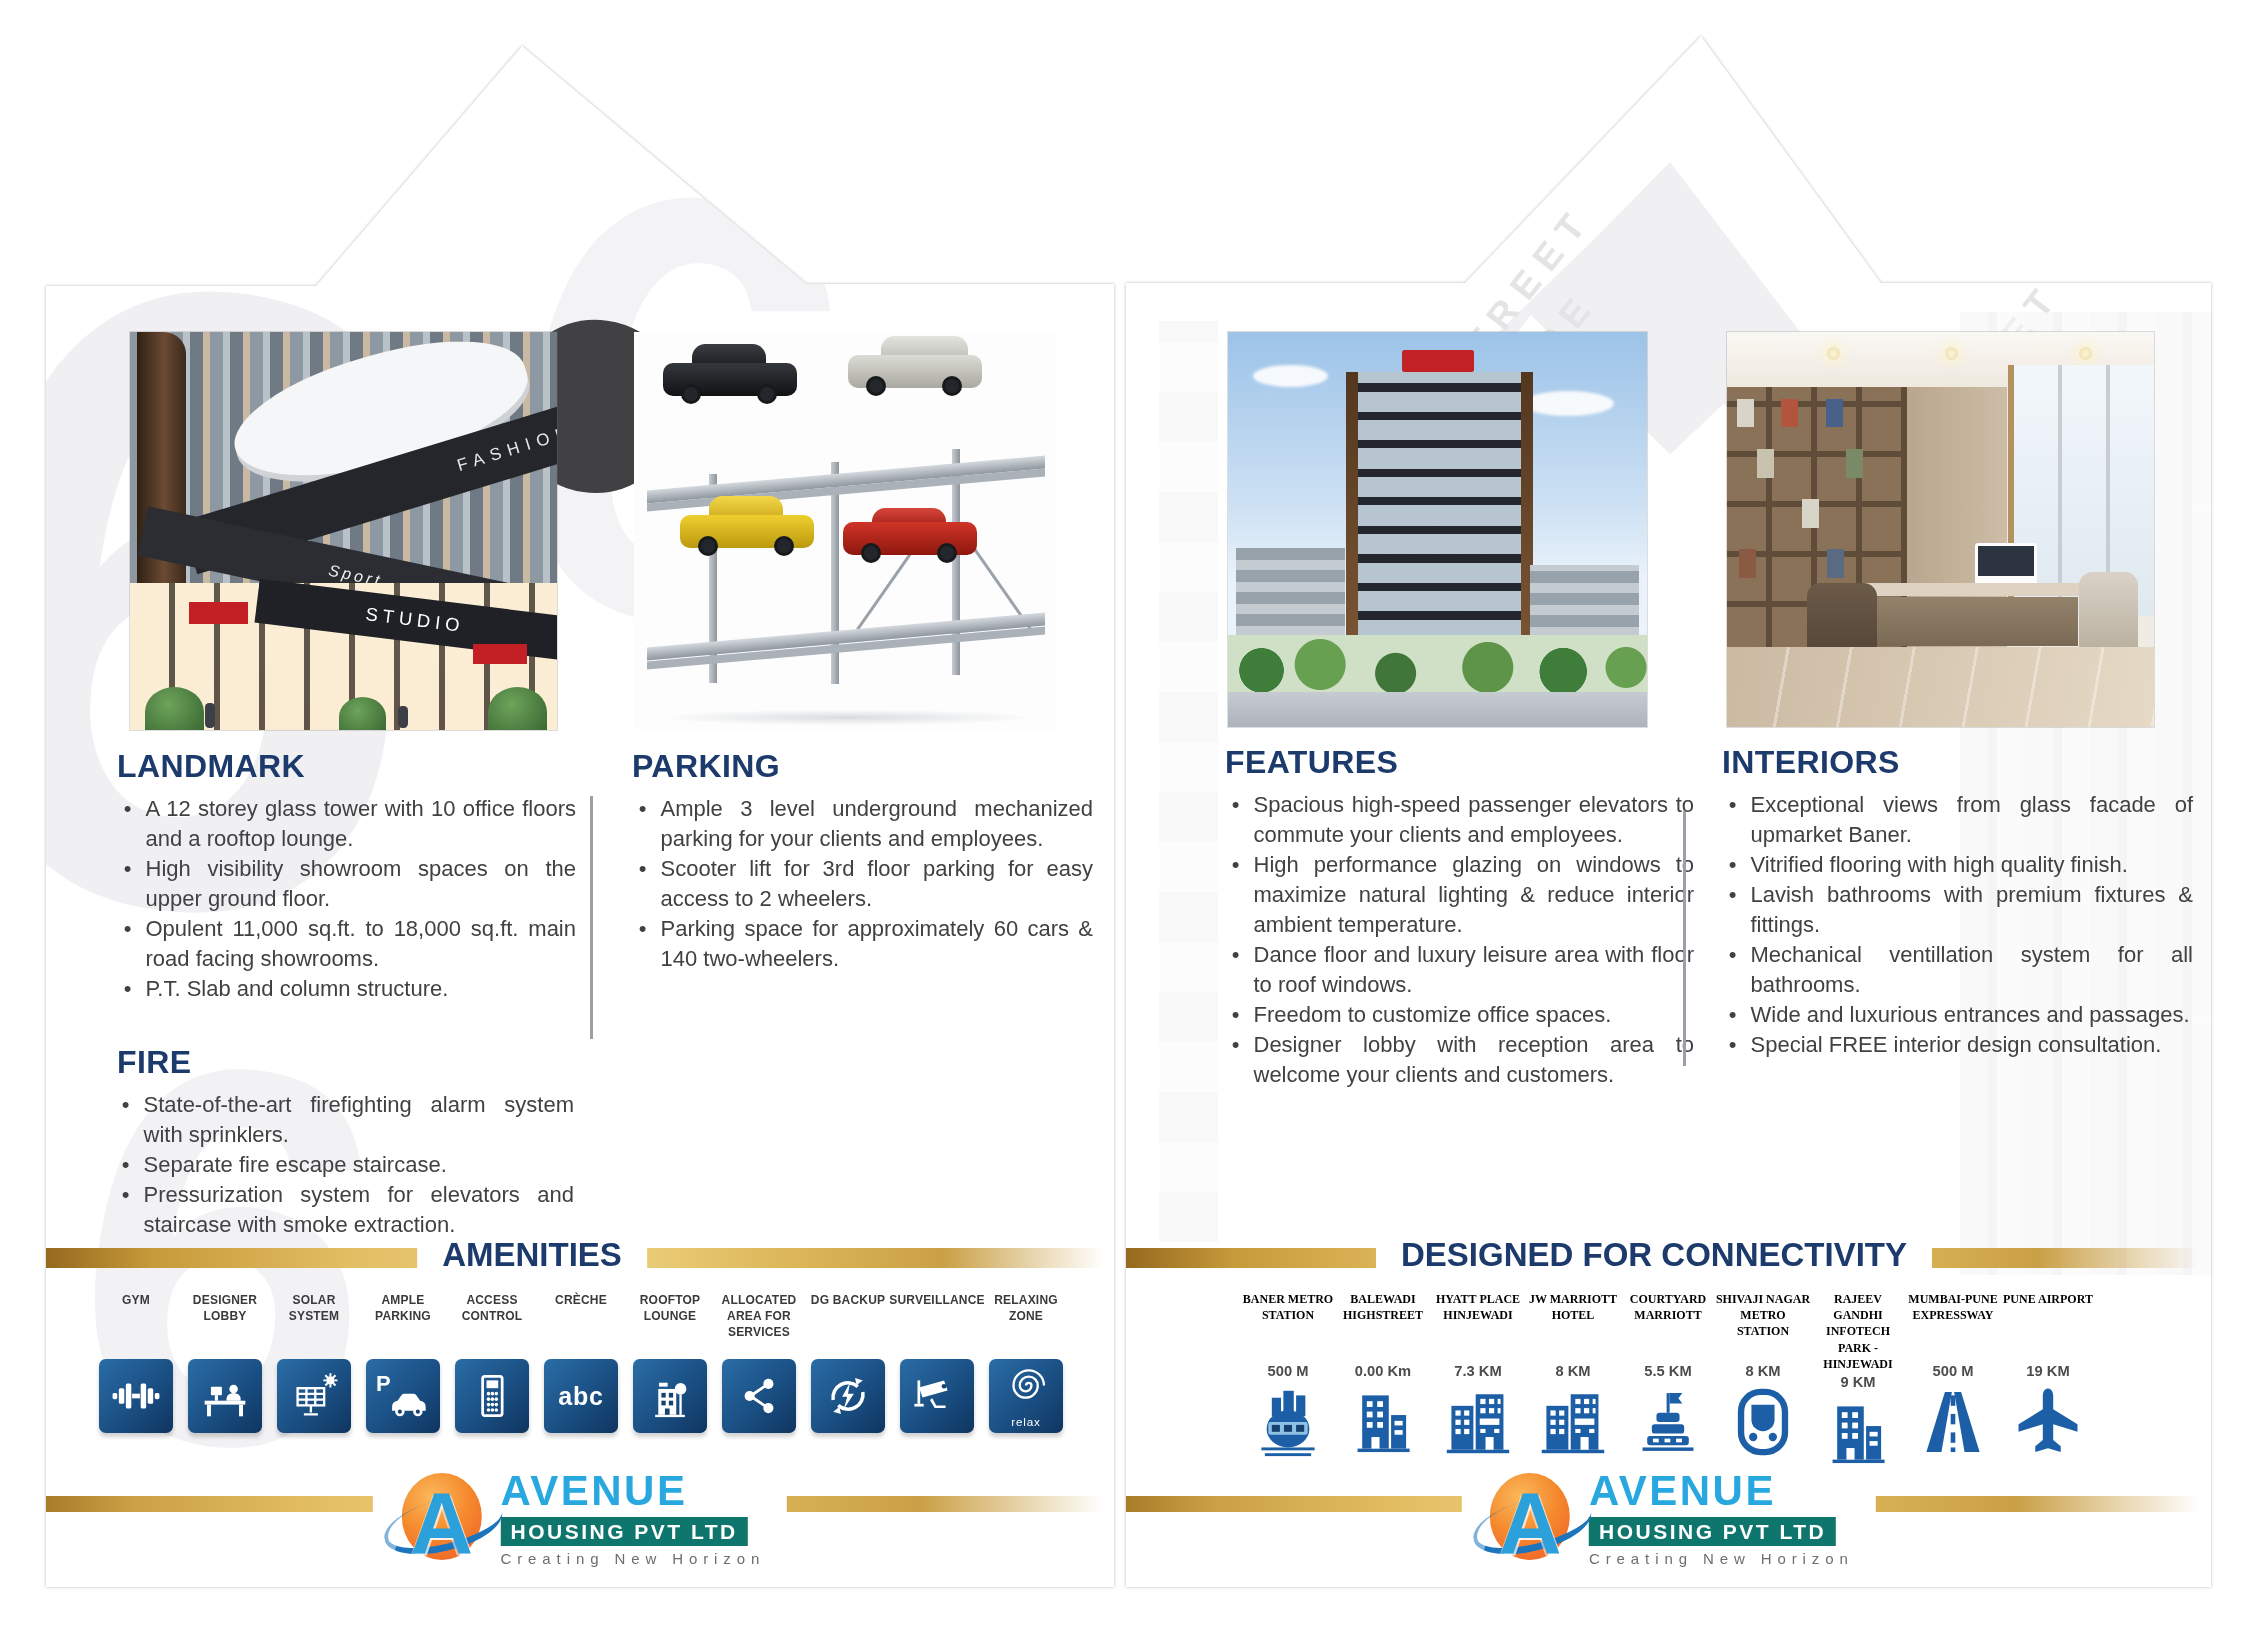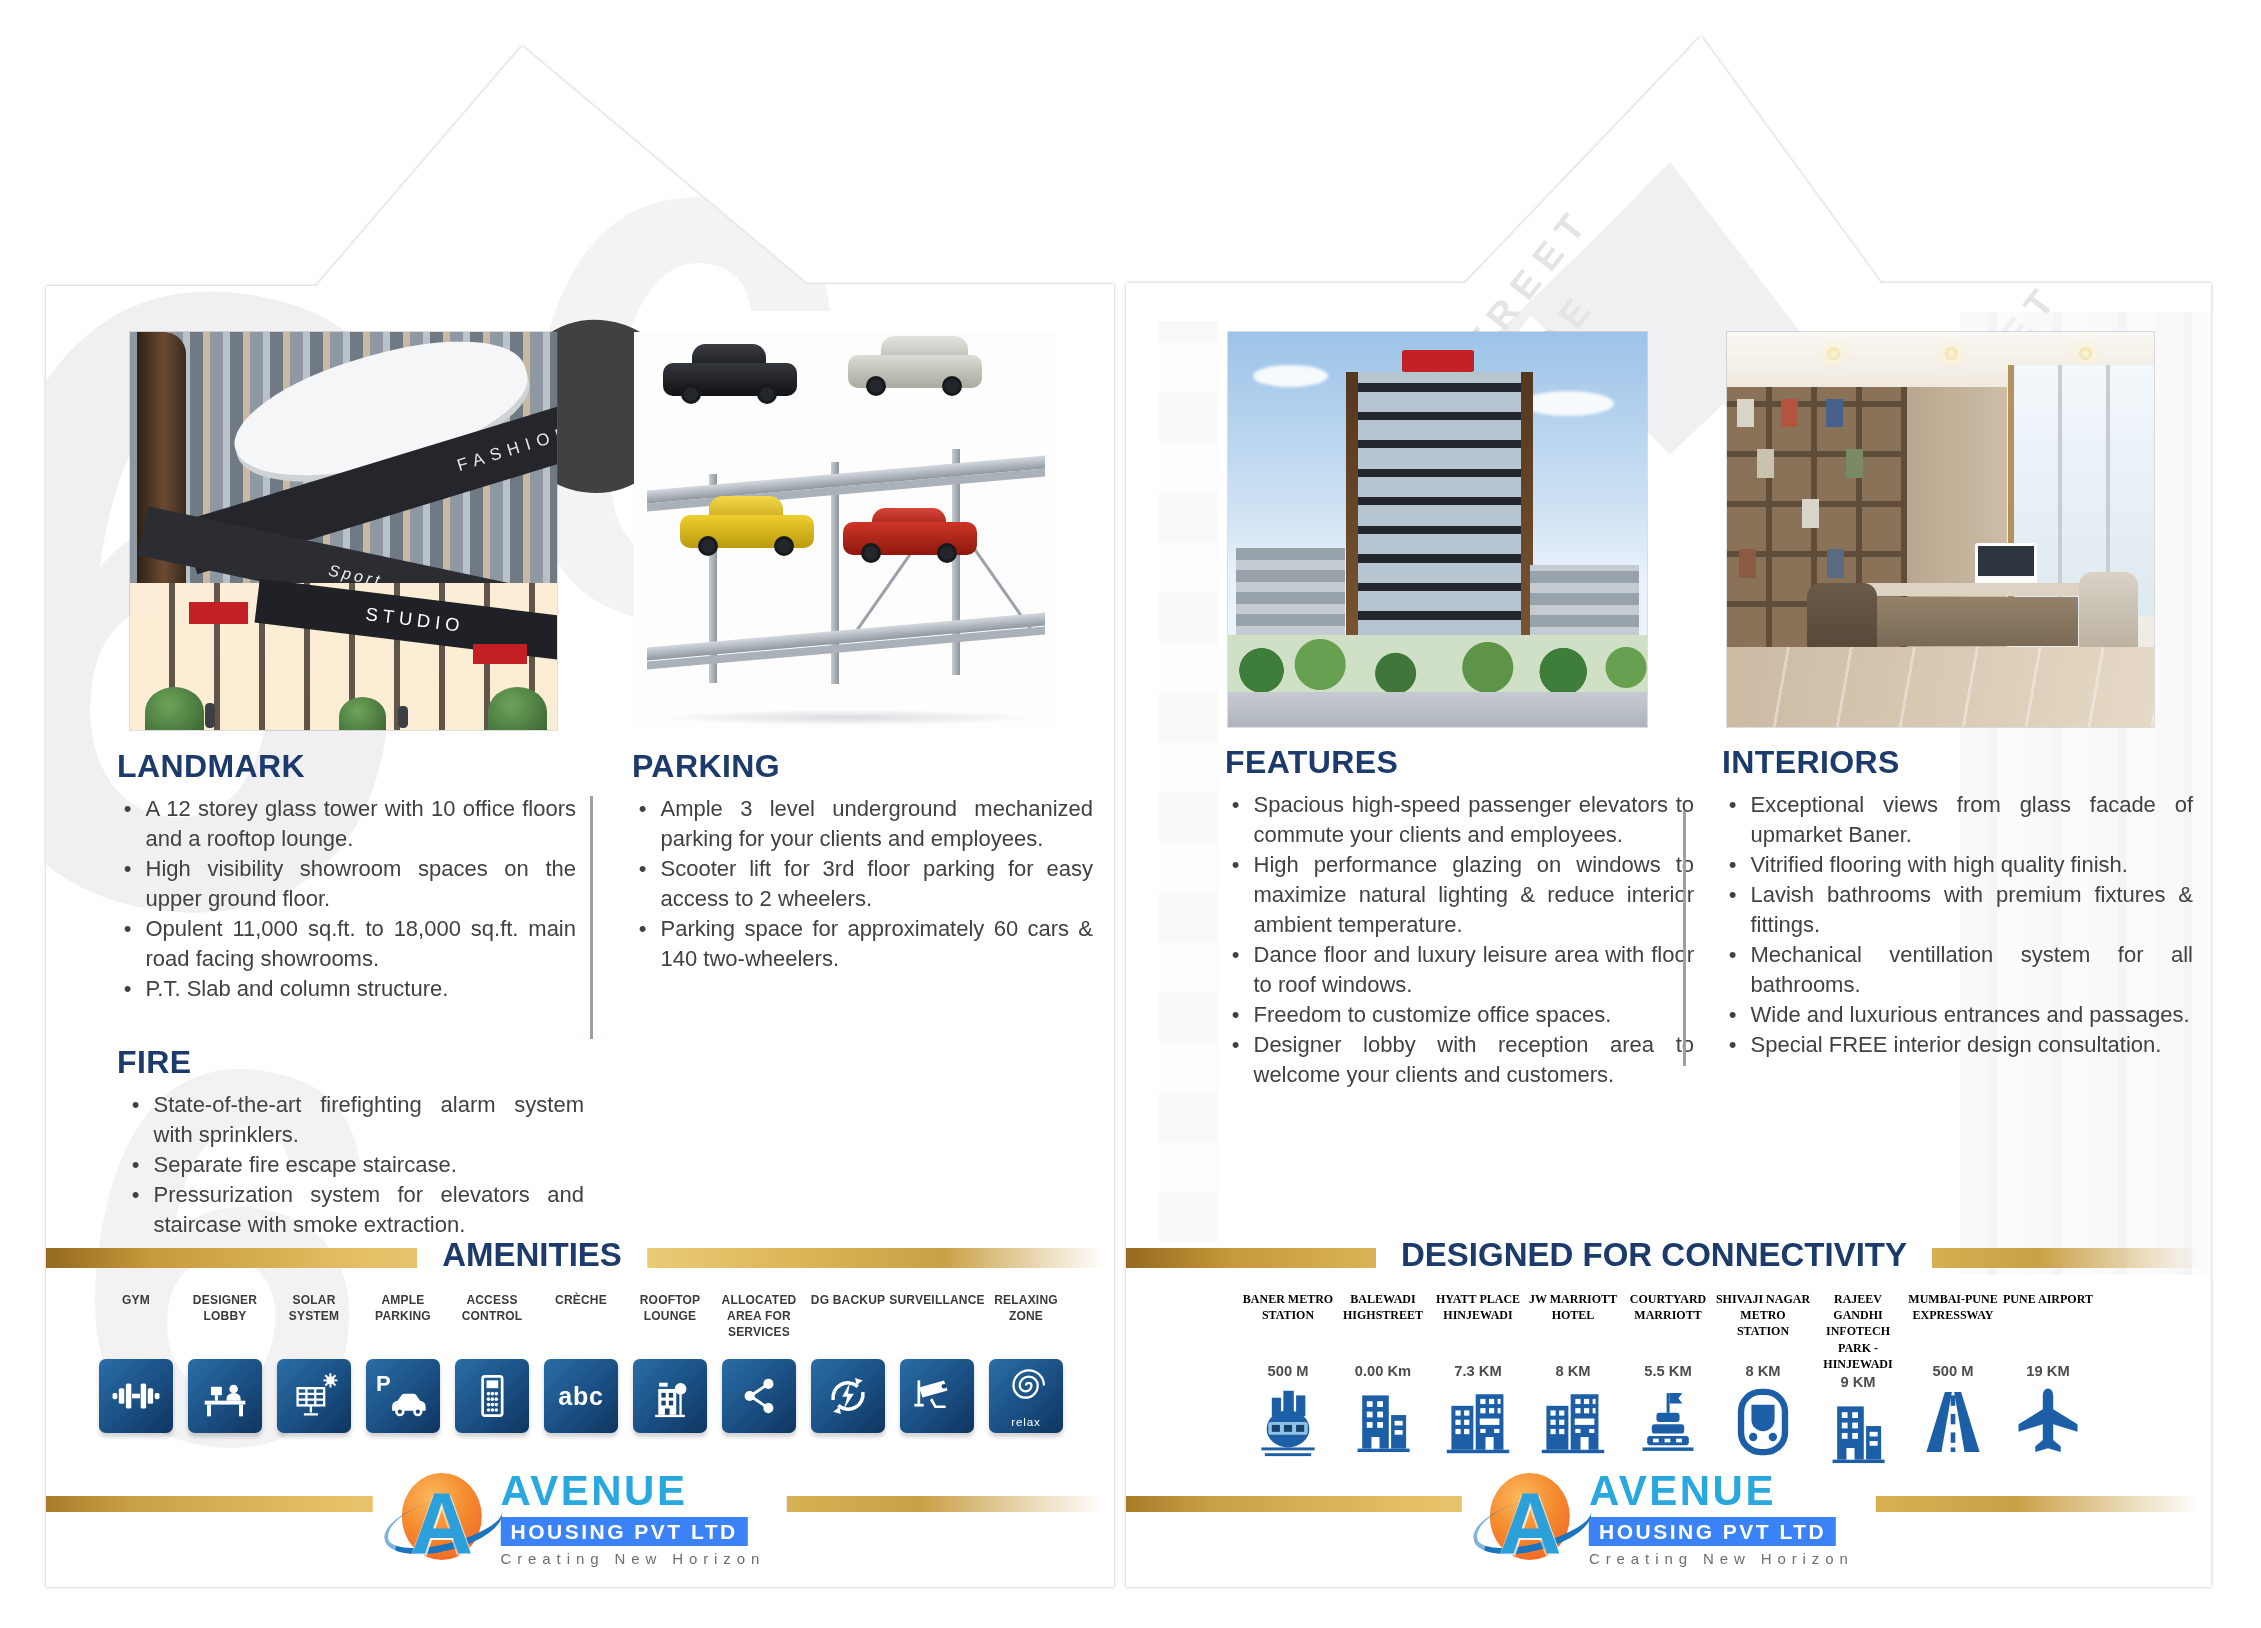--- a/index.html
+++ b/index.html
@@ -69,21 +69,21 @@
         background:#fff;padding:5px 22px;gap:11.7px;}
   .logo-mark{position:relative;width:94px;height:94px;flex:0 0 auto;}
   .logo-ball{position:absolute;left:6.7px;top:1.7px;width:80px;height:87px;border-radius:50%;
     background:radial-gradient(circle at 38% 28%,#fbb95c 0%,#f58a2e 45%,#ef5b26 100%);}
   .logo-swoosh{position:absolute;left:-11.7px;top:28.5px;width:117px;height:44px;border-radius:50%;
     border:0 solid transparent;border-bottom:7.5px solid #1c75bc;border-left:4.2px solid rgba(28,117,188,.55);
     transform:rotate(-14deg);}
   .logo-a{position:absolute;left:0;right:0;top:1.7px;text-align:center;font-size:87px;font-weight:700;color:#2ca0da;
     text-shadow:1.7px 1.7px 0 rgba(255,255,255,.75),-1.7px 1.7px 0 rgba(255,255,255,.5);}
   .logo-name{font-size:42px;font-weight:800;color:#29a8e0;letter-spacing:2.5px;line-height:1;}
-  .logo-sub{margin-top:5px;background:#3b82f6;color:#fff;font-size:21px;font-weight:700;letter-spacing:2.5px;
+  .logo-sub{margin-top:5px;background:#0f766e;color:#fff;font-size:21px;font-weight:700;letter-spacing:2.5px;
     padding:2.5px 10px;display:inline-block;}
   .logo-tag{margin-top:4.2px;color:#6d6e71;font-size:15px;letter-spacing:5.9px;}
 
   
   .photo{position:absolute;overflow:hidden;}
   .abs{position:absolute;}
 
   
   .ph-bldg{background:repeating-linear-gradient(90deg,#8d98a2 0 13.4px,#b9c2c9 13.4px 20px,#6f7a84 20px 33px,#c9b9a2 33px 40px);}
   .pb-pillar{left:6.7px;top:0;width:49px;height:100%;background:linear-gradient(90deg,#2f2115,#6b4a32 55%,#3a2a1e);border-radius:0 22px 22px 0;}
@@ -433,21 +433,21 @@
 
     <div class="sec-title" style="left:71px;top:702px">LANDMARK</div>
     <div class="blist" style="left:71px;top:748px;width:459px">
       <div class="b">A 12 storey glass tower with 10 office floors and a rooftop lounge.</div>
       <div class="b">High visibility showroom spaces on the upper ground floor.</div>
       <div class="b">Opulent 11,000 sq.ft. to 18,000 sq.ft. main road facing showrooms.</div>
       <div class="b">P.T. Slab and column structure.</div>
     </div>
 
     <div class="sec-title" style="left:71px;top:998px">FIRE</div>
-    <div class="blist" style="left:79px;top:1044px;width:459px">
+    <div class="blist" style="left:69px;top:1044px;width:459px">
       <div class="b">State-of-the-art firefighting alarm system with sprinklers.</div>
       <div class="b">Separate fire escape staircase.</div>
       <div class="b">Pressurization system for elevators and staircase with smoke extraction.</div>
     </div>
 
     <div class="vdiv" style="left:544px;top:750px;height:243px"></div>
 
     <div class="sec-title" style="left:586px;top:702px">PARKING</div>
     <div class="blist" style="left:586px;top:748px;width:461px">
       <div class="b">Ample 3 level underground mechanized parking for your clients and employees.</div>

